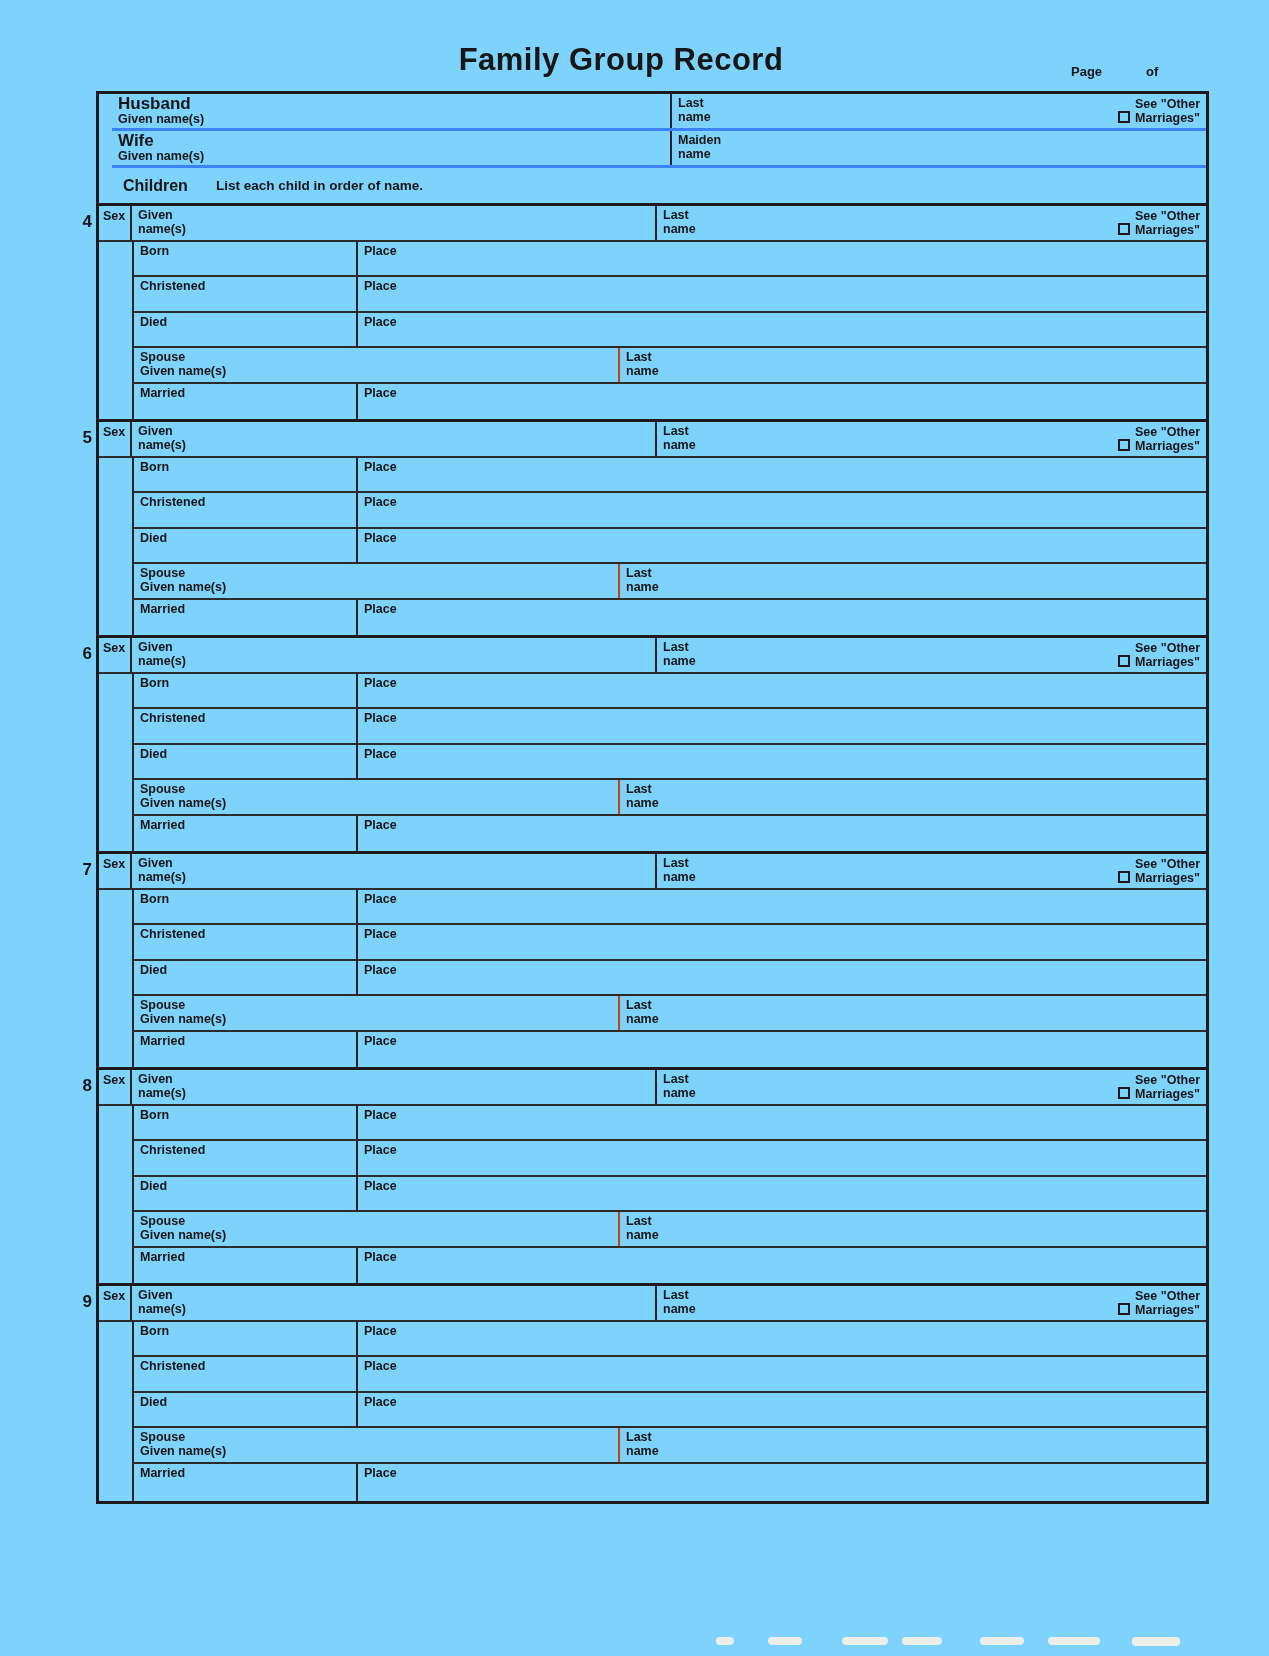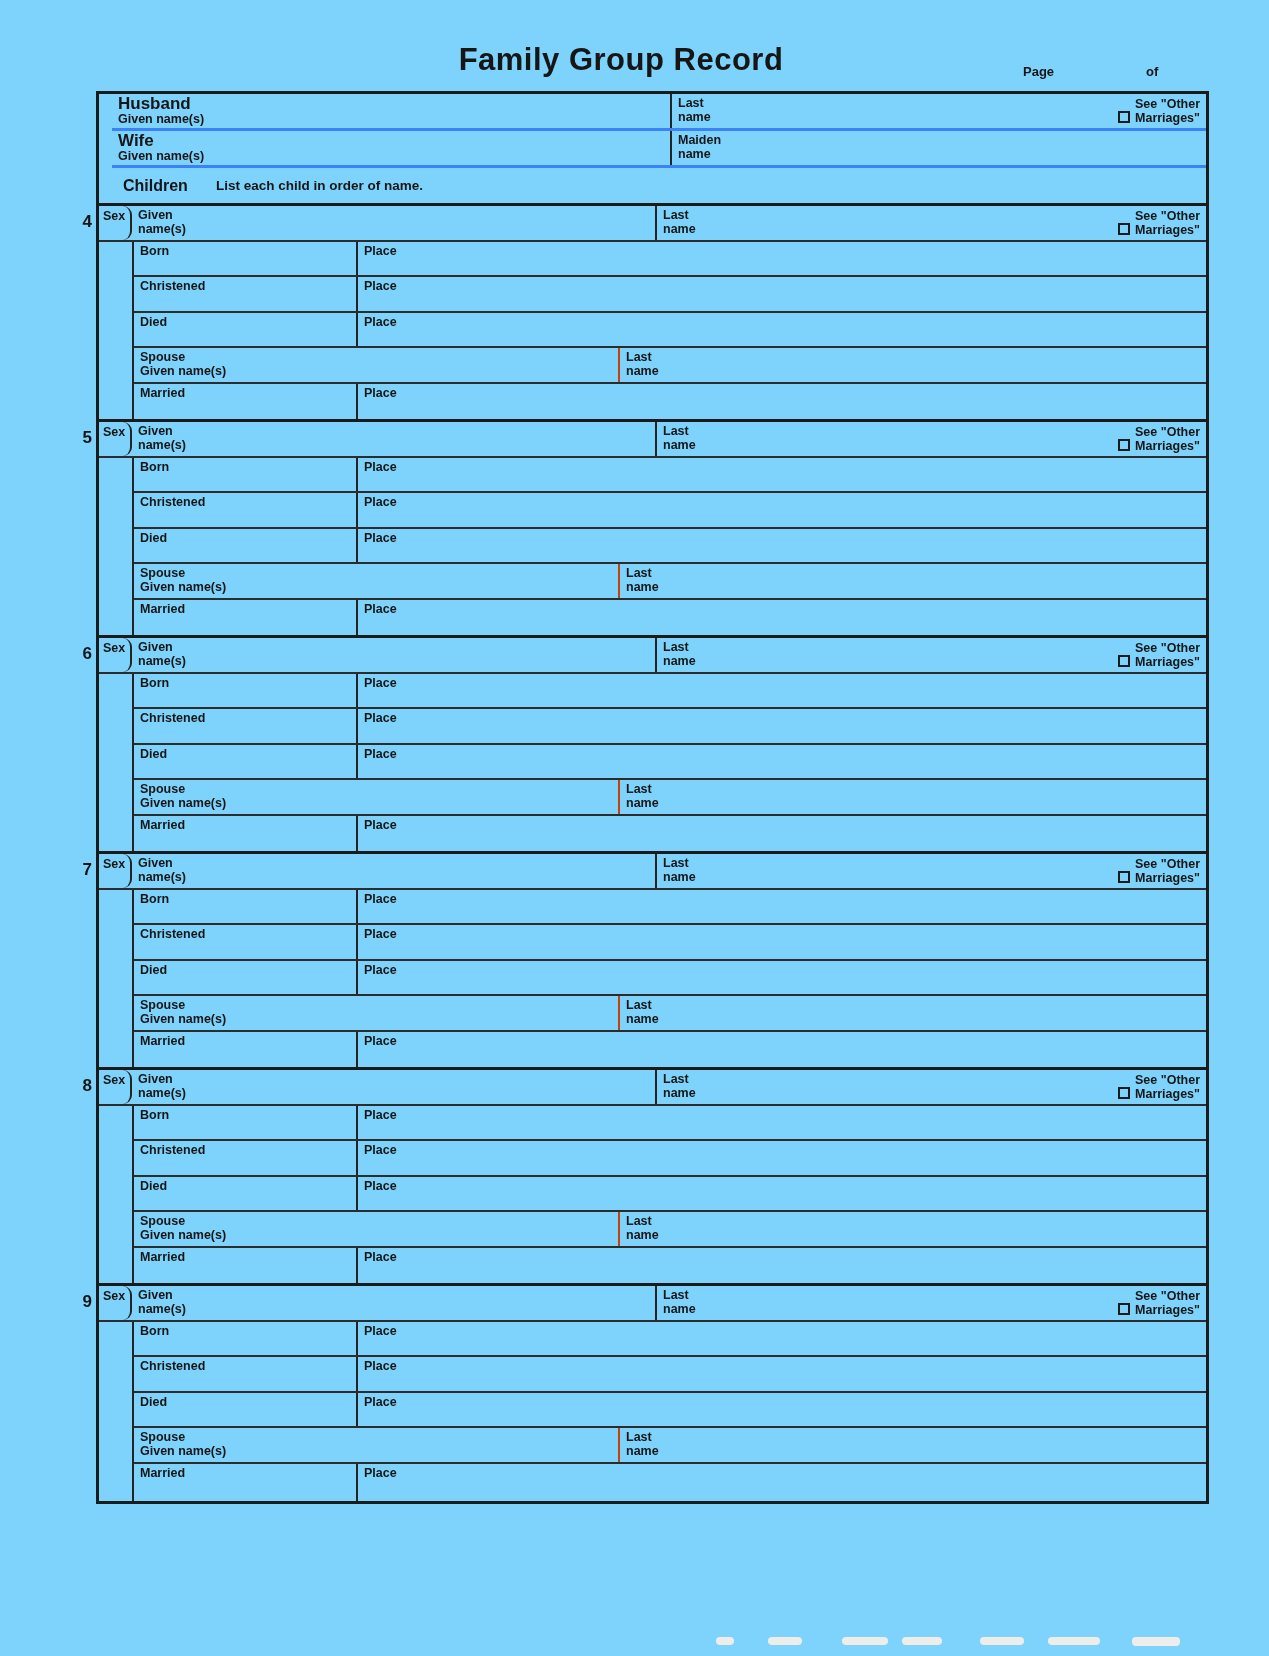--- a/index.html
+++ b/index.html
@@ -10,21 +10,21 @@
     font-family:"Liberation Sans", sans-serif;
     color:#161616;
     overflow:hidden;
   }
   
   .page-title{
     position:absolute;left:96px;top:42px;width:1050px;
     text-align:center;font-size:31px;font-weight:bold;letter-spacing:0.5px;
   }
   .page-label{position:absolute;top:64px;font-size:13px;font-weight:bold;}
-  .page-label.pg{left:1016px;padding-left:7px;}
+  .page-label.pg{left:1064px;padding-left:7px;}
   .page-label.of{left:1146px;}
 
   
   .form-table{
     position:absolute;left:96px;top:91px;width:1113px;height:1413px;
     box-sizing:border-box;border:3px solid #1b1b1b;
     display:flex;flex-direction:column;background:transparent;
   }
   .row-husband,.row-wife{
     box-sizing:border-box;height:37px;border-bottom:3px solid #3b82f6;
@@ -66,21 +66,21 @@
   .child-block:last-child{border-bottom:none;flex:1;}
   .child-num{
     position:absolute;left:-29px;top:6px;width:22px;
     text-align:right;font-size:17px;font-weight:bold;
   }
   .cb-header{
     box-sizing:border-box;height:35.5px;border-bottom:2px solid #2c2c2c;
     display:flex;
   }
   .cell{box-sizing:border-box;padding:2px 0 0 6px;}
-  .sex-cell{width:33px;border-right:2px solid #242424;padding:3px 0 0 4px;border-radius:9px;}
+  .sex-cell{width:33px;border-right:2px solid #242424;padding:3px 0 0 4px;}
   .sex-cell .lbl2{font-size:12.5px;}
   .given-cell{width:525px;border-right:2px solid #242424;}
   .last-cell{flex:1;position:relative;}
   .cb-body{flex:1;display:flex;min-height:0;}
   .stub{width:33px;border-right:2px solid #242424;}
   .rows{flex:1;display:flex;flex-direction:column;min-width:0;}
   .sub-row{
     box-sizing:border-box;height:35.5px;border-bottom:2px solid #2c2c2c;
     display:flex;
   }

